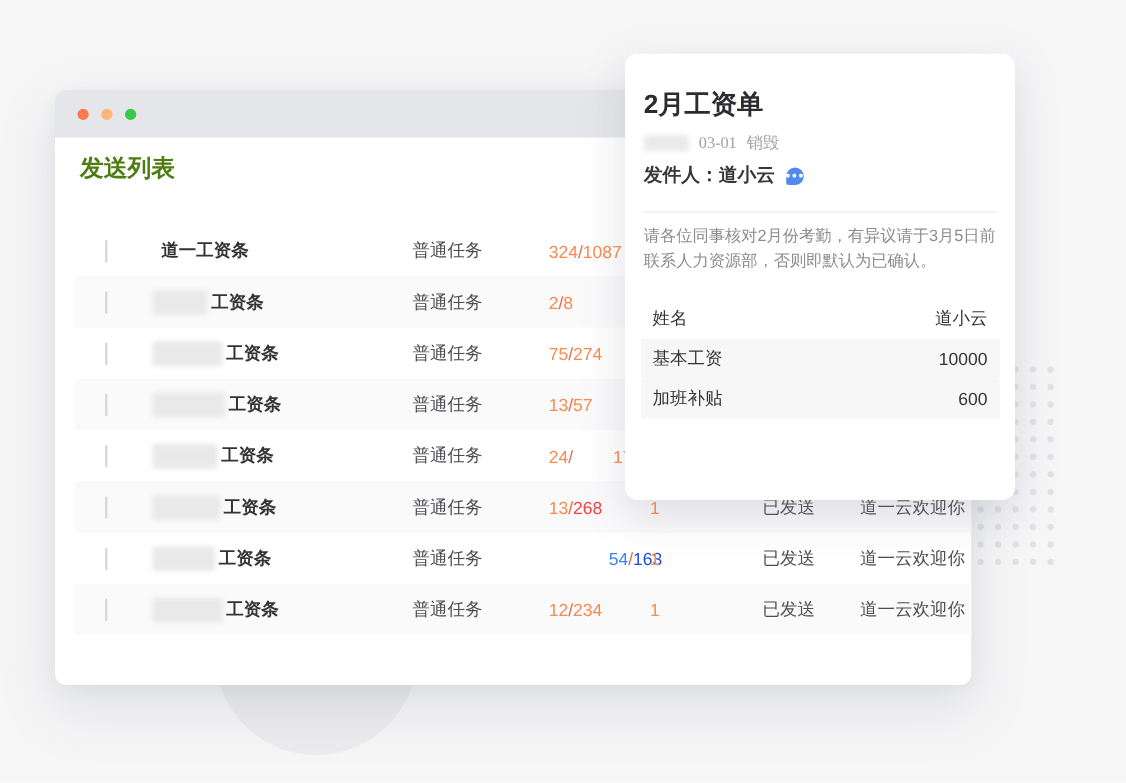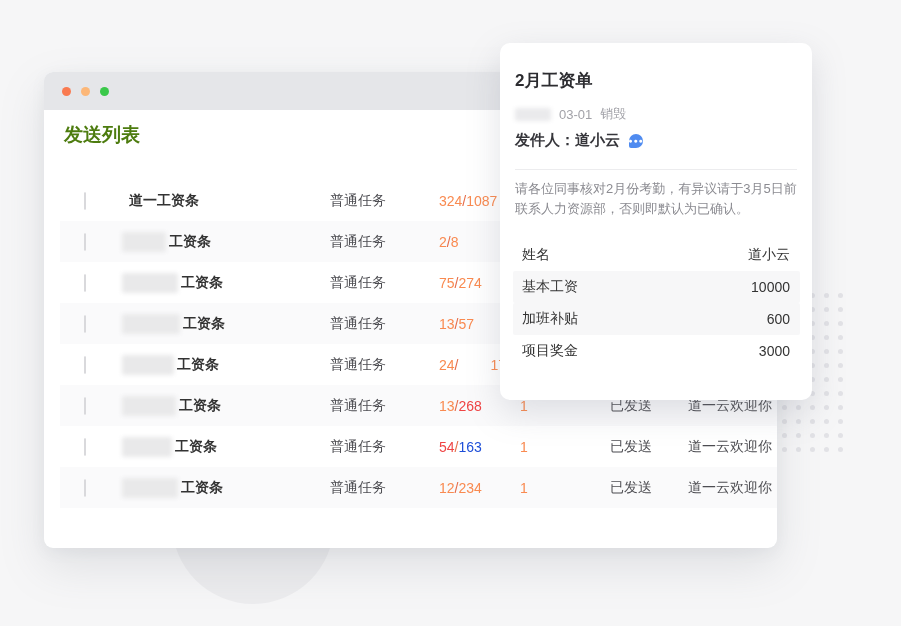--- a/index.html
+++ b/index.html
@@ -40,23 +40,23 @@
   .c-result { padding-left:3px; }
   .c-recall { padding-left:6px; }
   .c-status { padding-left:14px; }
   .c-app { padding-left:10px; }
   .num { }
   .slash { }
 
   
   .card { position:absolute; left:500px; top:43px; width:312px; height:357px; background:#fff;
     border-radius:10px; z-index:3; box-shadow:0 12px 34px rgba(120,125,140,.22); overflow:hidden; }
-  .card-title { position:absolute; left:15px; top:26px; font-size:17px; font-weight:bold; color:#2c2c30; }
+  .card-title { position:absolute; left:15px; top:26px; font-size:21px; font-weight:bold; color:#2c2c30; }
   .card-meta { position:absolute; left:15px; top:62px; display:flex; align-items:center; gap:8px;
-    font-size:13px; color:#a2a2a8; }
+    font-size:13px; color:#a2a2a8;font-family:Liberation Serif, serif; }
   .meta-redact { width:36px; height:13px; background:#eaeaec; border-radius:2px; filter:blur(2px); }
   .card-sender { position:absolute; left:15px; top:88px; display:flex; align-items:center; gap:9px;
     font-size:15px; font-weight:600; color:#36363b; }
   .chat-icon { position:relative; width:14px; height:14px; border-radius:50% 50% 50% 2px;
     display:flex; align-items:center; justify-content:center; }
   .chat-icon span { color:#fff; font-size:7px; letter-spacing:1px; line-height:1; margin-top:-1px; }
   .card-divider { position:absolute; left:15px; right:15px; top:126px; height:1px; background:#ececee; }
   .card-notice { position:absolute; left:15px; top:136px; width:292px; font-size:13px; line-height:20px; color:#8b8b91; }
   .payslip { position:absolute; left:0; top:196px; width:312px; }
   .ps-row { height:32px; margin-left:13px; width:287px; display:flex; align-items:center;
@@ -224,21 +224,21 @@
             <div class="c-status">已发送</div>
             <div class="c-app">道一云欢迎你</div>
           </div>
           <div class="trow">
             <div><span class="cb"></span></div>
             <div class="c-name">
               <span class="redact" style="width: 50px;"></span>
               <span class="txt">工资条</span>
             </div>
             <div>普通任务</div>
-            <div class="c-result"><span class="num" style="color: #ef4444;">54</span><span class="slash" style="color: rgb(229, 107, 73);">/</span><span class="num" style="color: #1d4ed8;">163</span></div>
+            <div class="c-result"><span class="num" style="color: #3b82f6; margin-left: 48px;">54</span><span class="slash" style="color: rgb(229, 107, 73);">/</span><span class="num" style="color: #1d4ed8;">163</span></div>
             <div class="c-recall" style="color: rgb(249, 138, 80);">1</div>
             <div class="c-status">已发送</div>
             <div class="c-app">道一云欢迎你</div>
           </div>
           <div class="trow gray">
             <div><span class="cb"></span></div>
             <div class="c-name">
               <span class="redact" style="width: 56px;"></span>
               <span class="txt">工资条</span>
             </div>
@@ -273,20 +273,16 @@
           <span>道小云</span>
         </div>
         <div class="ps-row gray">
           <span>基本工资</span>
           <span>10000</span>
         </div>
         <div class="ps-row gray">
           <span>加班补贴</span>
           <span>600</span>
         </div>
-        <div class="ps-row">
-          <span>项目奖金</span>
-          <span>3000</span>
-        </div>
       </div>
   </div>
 
 </div>
 
 </body></html>

